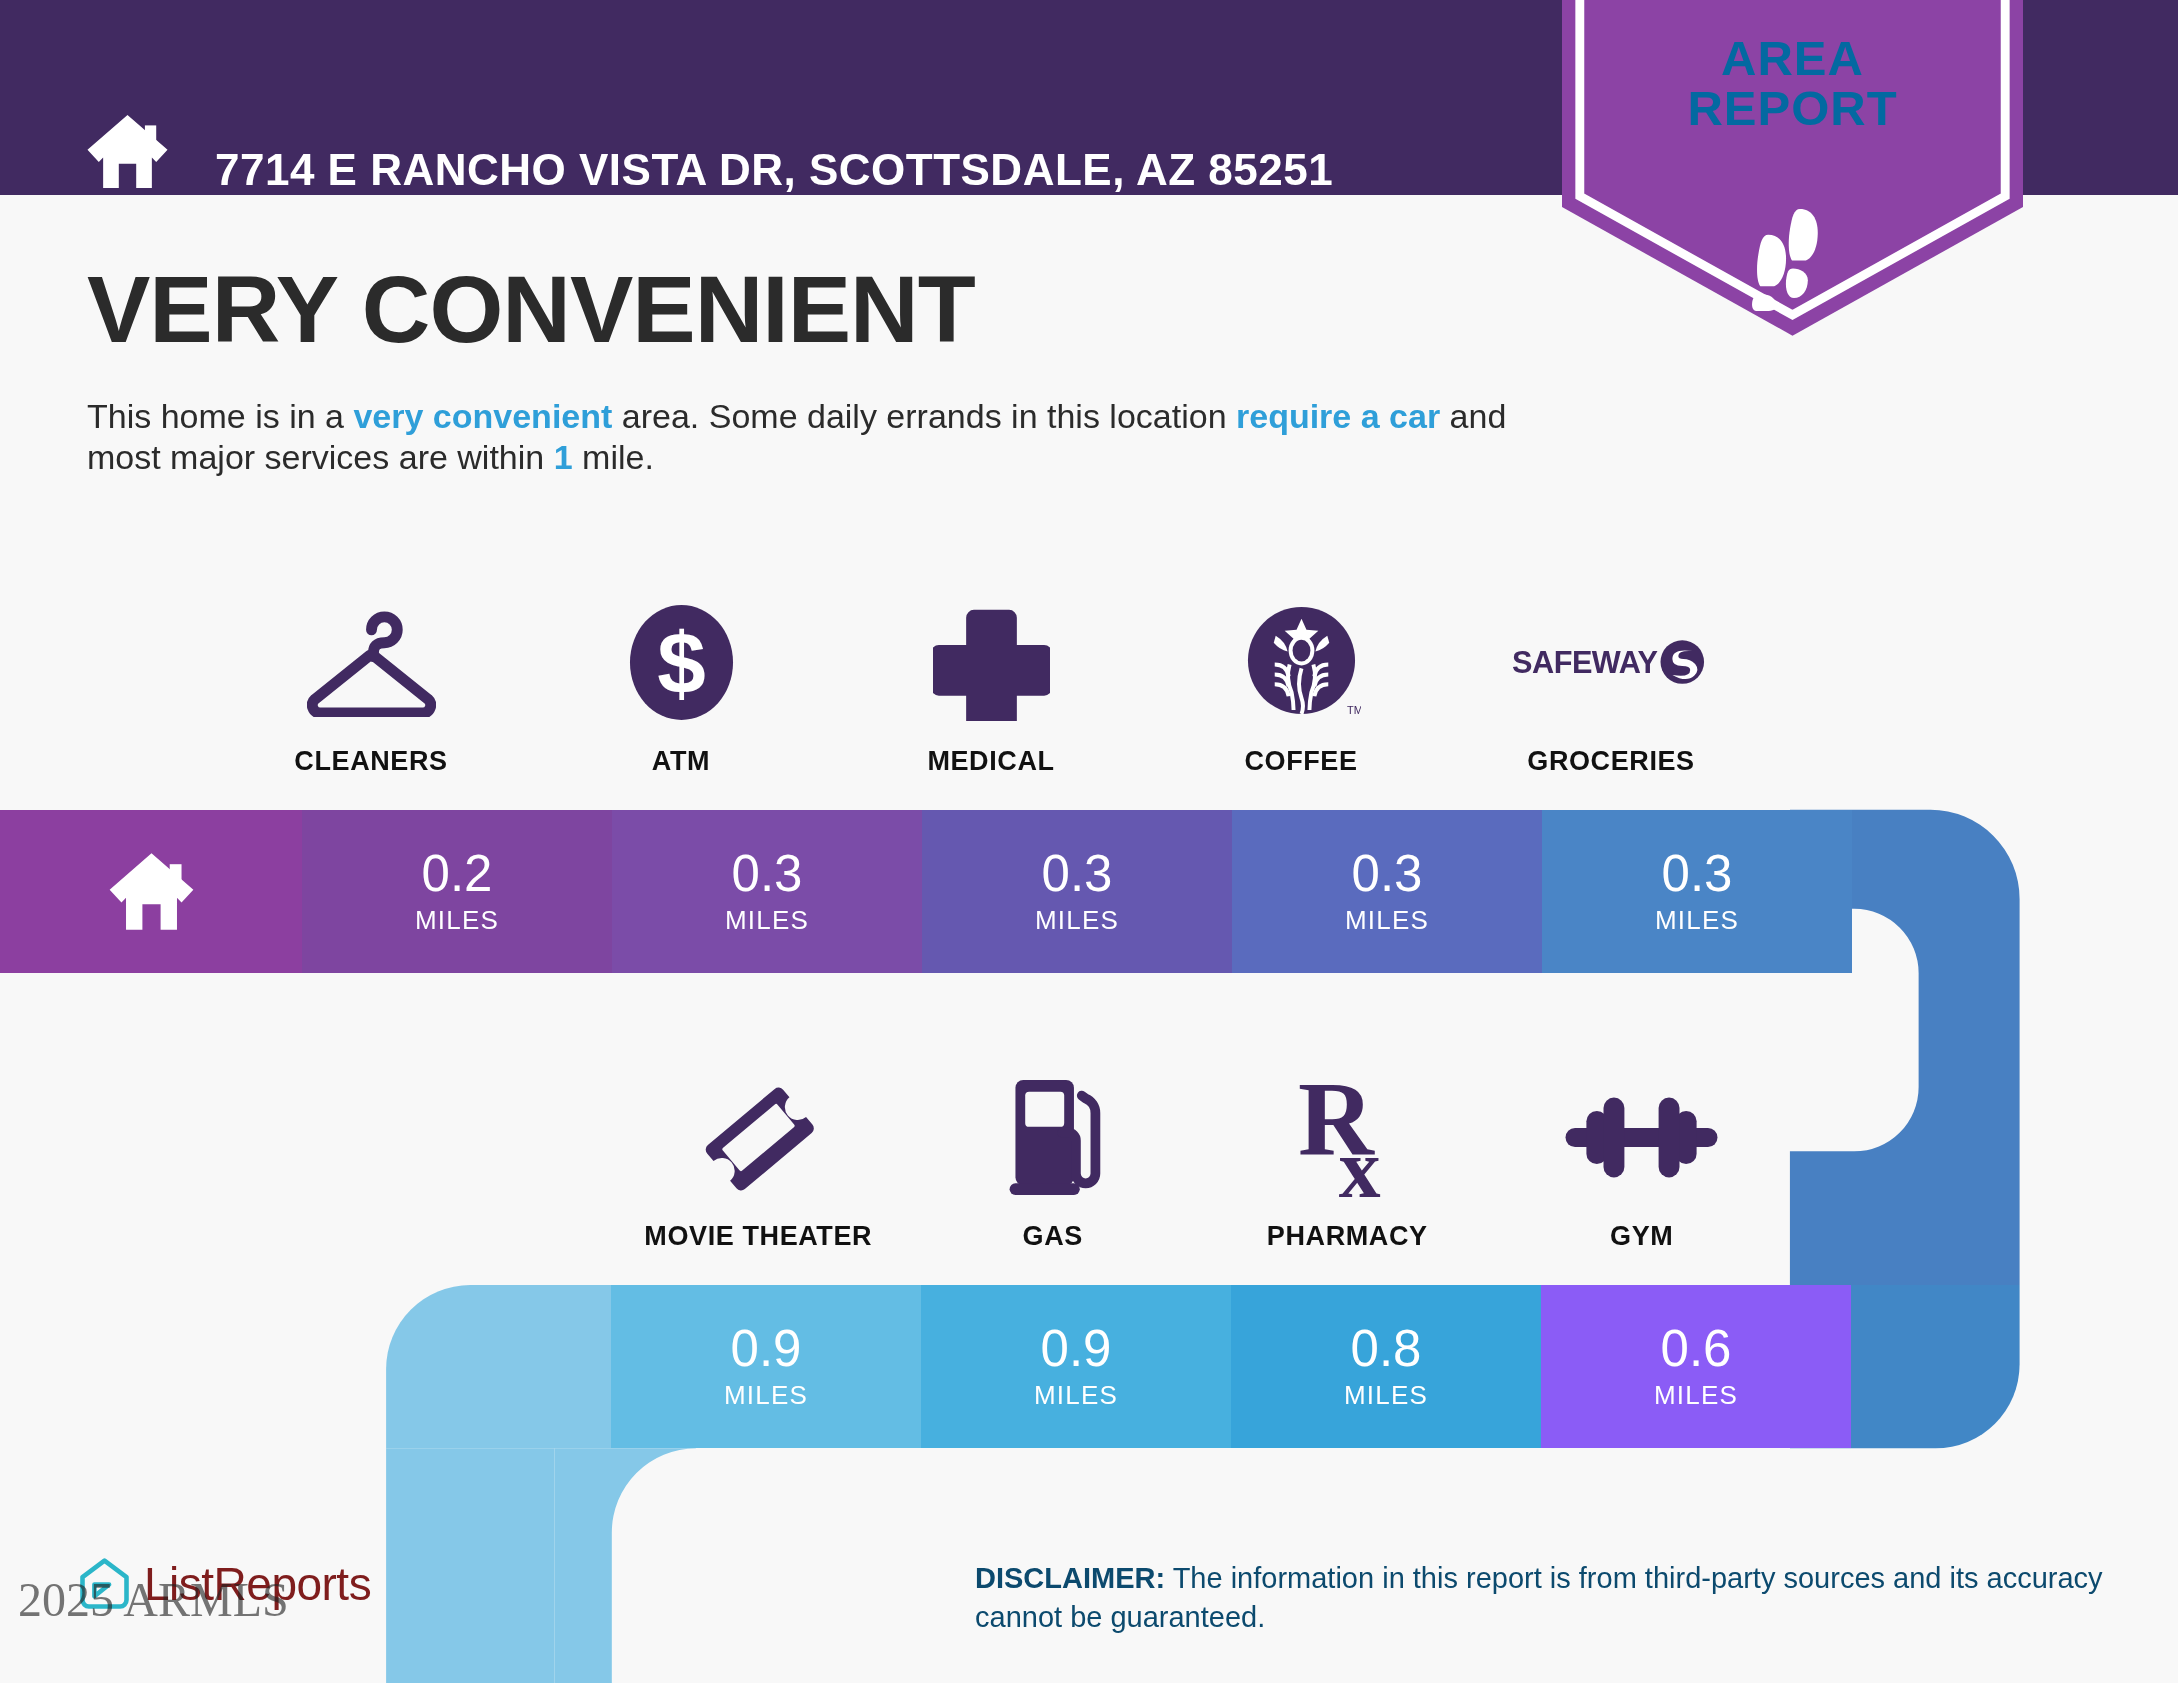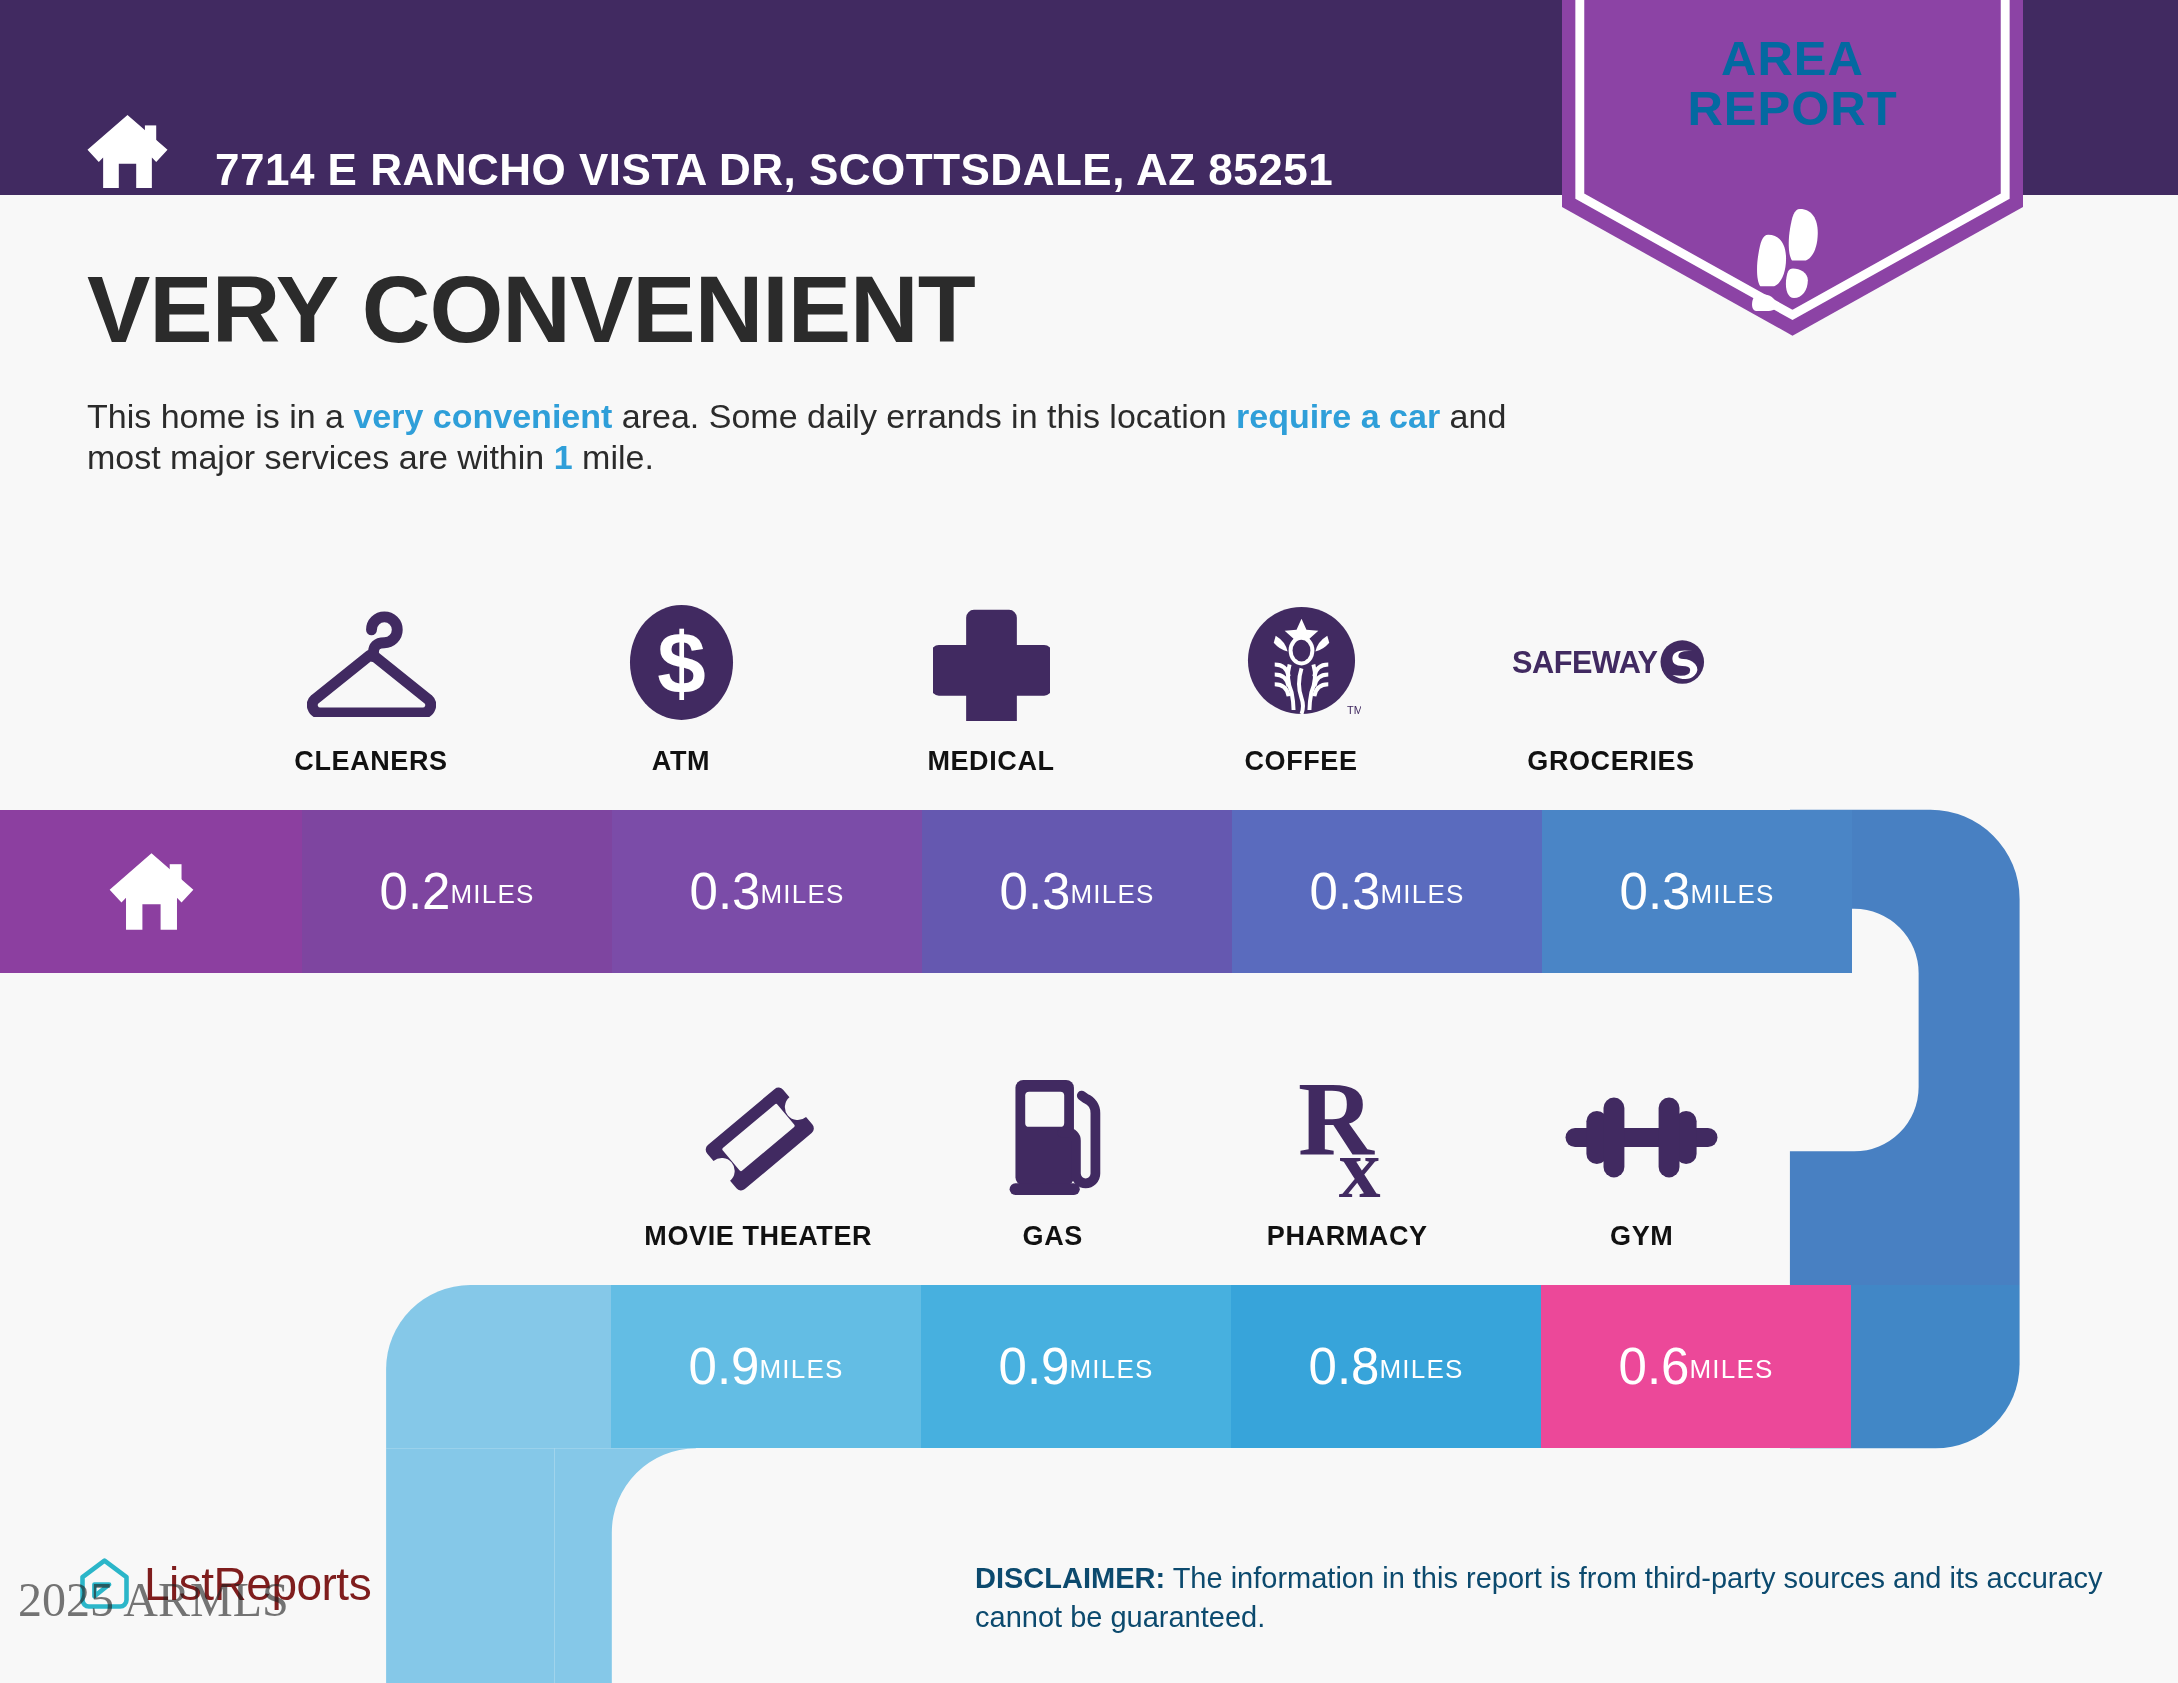--- a/index.html
+++ b/index.html
@@ -128,21 +128,21 @@
   .bar{
     position:absolute;
     height:163px;
     display:flex;
   }
   #bar-1{ left:0; top:810px; width:2020px; }
   #bar-2{ left:386px; top:1285px; width:1634px; }
   .seg{
     width:310px;
     display:flex;
-    flex-direction:row;
+    flex-direction:column;
     align-items:center;
     justify-content:center;
     color:#fff;
   }
   .seg .num{
     font-size:51px;
     font-weight:400;
     line-height:1;
   }
   .seg .unit{
@@ -387,21 +387,21 @@
       <div class="unit">MILES</div>
     </div>
     <div class="seg" style="background:#47B0DF">
       <div class="num">0.9</div>
       <div class="unit">MILES</div>
     </div>
     <div class="seg" style="background:#37A4DA">
       <div class="num">0.8</div>
       <div class="unit">MILES</div>
     </div>
-    <div class="seg" style="background:#ec4899">
+    <div class="seg" style="background:#8b5cf6">
       <div class="num">0.6</div>
       <div class="unit">MILES</div>
     </div>
   </div>
 
   <div id="footer-logo">
     <svg id="listreports-house" viewBox="0 0 60 60">
       <path d="M30 5 L54 23 V48 a7 7 0 0 1 -7 7 H13 a7 7 0 0 1 -7 -7 V23 Z" fill="none" stroke="#2BB6C9" stroke-width="5" stroke-linejoin="round"></path>
       <path d="M19 44 V31 h16 z" fill="none" stroke="#2BB6C9" stroke-width="5" stroke-linejoin="round"></path>
     </svg>

